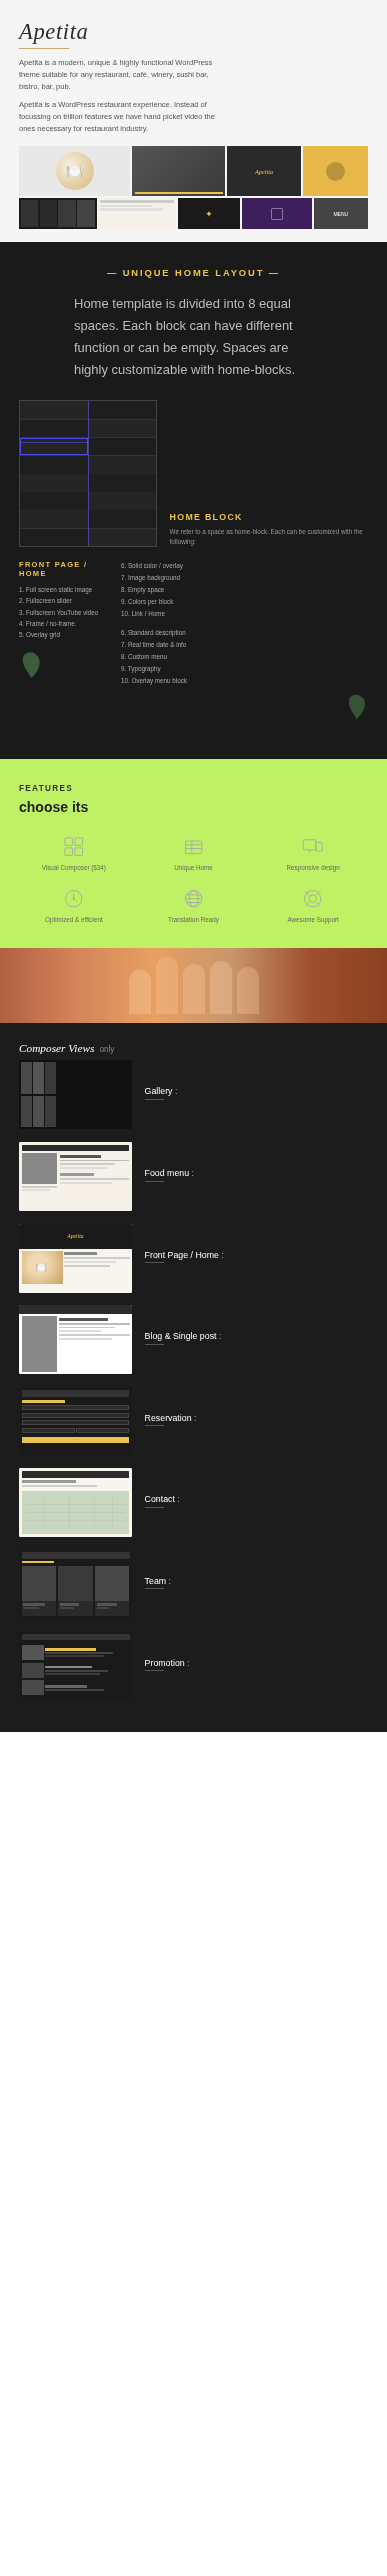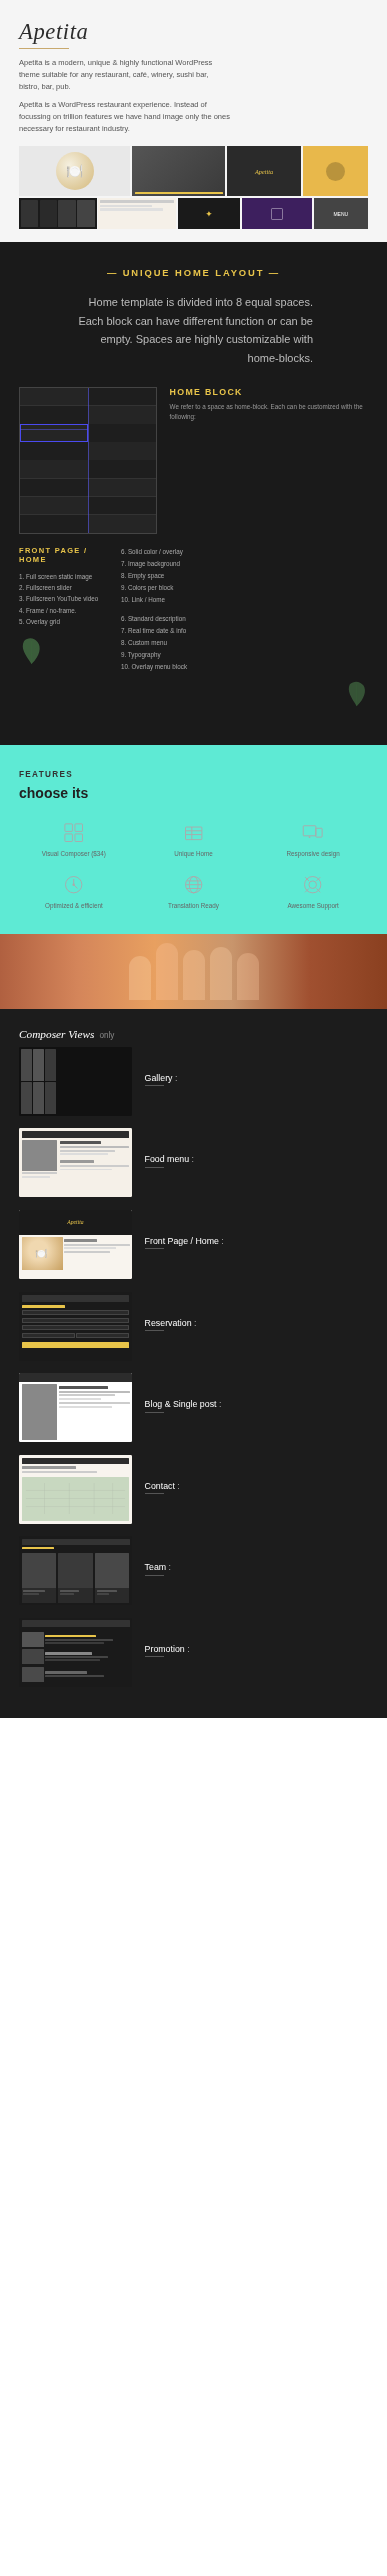--- a/index.html
+++ b/index.html
@@ -85,34 +85,34 @@
       margin-bottom: 10px;
       font-family: Arial, sans-serif;
     }
     .section-title-yellow::before,
     .section-title-yellow::after {
       content: '— ';
       color: #e8c44a;
     }
     .section-title-yellow::after { content: ' —'; }
     .home-layout-desc {
-      text-align: right;
-      font-size: 11px;
+      text-align: left;
+      font-size: 13px;
       color: #bbb;
       line-height: 1.7;
       max-width: 239px;
       margin: 15px auto 19px auto;
       font-family: Arial, sans-serif;
     }
 
     
     .grid-visual-wrapper {
       display: flex;
       gap: 12.6px;
-      align-items: flex-start;
+      align-items: flex-end;
       margin-bottom: 12.6px;
     }
     .grid-visual {
       width: 138px;
       flex-shrink: 0;
       border: 0.6px solid #444;
       position: relative;
     }
 
     .home-block-info {
@@ -162,21 +162,21 @@
       color: #aaa;
       line-height: 1.8;
       font-family: Arial, sans-serif;
     }
     .front-home-list li::before {
       content: '';
     }
 
     
     .features-section {
-      background: #5eead4;
+      background: #bef264;
       padding: 25px 19px;
     }
     .features-title {
       font-size: 8.2px;
       font-weight: bold;
       color: #333;
       letter-spacing: 1.3px;
       text-transform: uppercase;
       margin-bottom: 3.8px;
       font-family: Arial, sans-serif;
@@ -314,21 +314,21 @@
       padding-left: 1.3px;
     }
   </style>
 </head>
 <body>
 
 <section class="header-section">
   <div class="logo-text">Apetita</div>
   <div class="logo-underline"></div>
   <p class="header-desc">Apetita is a modern, unique &amp; highly functional WordPress theme suitable for any restaurant, café, winery, sushi bar, bistro, bar, pub.</p>
-  <p class="header-desc2">Apetita is a WordPress restaurant experience. Instead of focussing on trillion features we have hand image only the ones necessary for restaurant industry.</p>
+  <p class="header-desc2">Apetita is a WordPress restaurant experience. Instead of focussing on trillion features we have hand picket video the ones necessary for restaurant industry.</p>
 
   <div class="gallery-grid">
 
     <div class="gallery-row">
       <div class="gallery-thumb white-bg" style="flex:1.2; height:50px;">
         <div style="width:100%;height:100%;display:flex;align-items:center;justify-content:center;">
           <div style="width:38px;height:38px;border-radius:50%;background:radial-gradient(circle at 35% 35%, #f5f0e0, #d4b87a);display:flex;align-items:center;justify-content:center;font-size:14px;">🍽️</div>
         </div>
       </div>
       <div class="gallery-thumb medium-bg" style="flex:1; height:50px;">
@@ -632,58 +632,58 @@
     </div>
     <div class="view-info">
       <div class="view-title">Front Page / Home <span>:</span></div>
       <div class="view-separator"></div>
     </div>
   </div>
 
 
   <div class="view-item">
     <div class="view-screenshot">
-      <div style="height:100%;background:#1a1a1a;padding:3.1px;display:flex;flex-direction:column;gap:2.5px;">
-        <div style="height:7.5px;background:#333;border-radius:0.6px;"></div>
-        <div style="height:3.1px;background:#e8c44a;border-radius:0.6px;width:40%;"></div>
-        <div style="height:5px;background:#2a2a2a;border:0.6px solid #444;border-radius:0.6px;"></div>
-        <div style="height:5px;background:#2a2a2a;border:0.6px solid #444;border-radius:0.6px;"></div>
-        <div style="height:5px;background:#2a2a2a;border:0.6px solid #444;border-radius:0.6px;"></div>
-        <div style="display:flex;gap:1.9px;">
-          <div style="flex:1;height:5px;background:#2a2a2a;border:0.6px solid #444;border-radius:0.6px;"></div>
-          <div style="flex:1;height:5px;background:#2a2a2a;border:0.6px solid #444;border-radius:0.6px;"></div>
-        </div>
-        <div style="height:6.3px;background:#e8c44a;border-radius:0.6px;margin-top:1.3px;"></div>
-      </div>
-    </div>
-    <div class="view-info">
-      <div class="view-title">Reservation <span>:</span></div>
-      <div class="view-separator"></div>
-    </div>
-  </div>
-
-  <div class="view-item">
-    <div class="view-screenshot">
       <div style="height:100%;background:#fff;display:flex;flex-direction:column;">
         <div style="height:8.8px;background:#2c2c2c;"></div>
         <div style="flex:1;padding:2.5px;display:flex;gap:2.5px;">
           <div style="width:35px;background:#888;flex-shrink:0;border-radius:0.6px;"></div>
           <div style="flex:1;display:flex;flex-direction:column;gap:1.9px;padding-top:1.3px;">
             <div style="height:3.1px;background:#555;border-radius:0.6px;width:70%;"></div>
             <div style="height:1.9px;background:#bbb;border-radius:0.6px;"></div>
             <div style="height:1.9px;background:#ccc;border-radius:0.6px;width:80%;"></div>
             <div style="height:1.9px;background:#ddd;border-radius:0.6px;width:60%;"></div>
             <div style="height:1.9px;background:#ccc;border-radius:0.6px;"></div>
             <div style="height:1.9px;background:#ddd;border-radius:0.6px;width:75%;"></div>
           </div>
         </div>
       </div>
     </div>
     <div class="view-info">
       <div class="view-title">Blog &amp; Single post <span>:</span></div>
+      <div class="view-separator"></div>
+    </div>
+  </div>
+
+  <div class="view-item">
+    <div class="view-screenshot">
+      <div style="height:100%;background:#1a1a1a;padding:3.1px;display:flex;flex-direction:column;gap:2.5px;">
+        <div style="height:7.5px;background:#333;border-radius:0.6px;"></div>
+        <div style="height:3.1px;background:#e8c44a;border-radius:0.6px;width:40%;"></div>
+        <div style="height:5px;background:#2a2a2a;border:0.6px solid #444;border-radius:0.6px;"></div>
+        <div style="height:5px;background:#2a2a2a;border:0.6px solid #444;border-radius:0.6px;"></div>
+        <div style="height:5px;background:#2a2a2a;border:0.6px solid #444;border-radius:0.6px;"></div>
+        <div style="display:flex;gap:1.9px;">
+          <div style="flex:1;height:5px;background:#2a2a2a;border:0.6px solid #444;border-radius:0.6px;"></div>
+          <div style="flex:1;height:5px;background:#2a2a2a;border:0.6px solid #444;border-radius:0.6px;"></div>
+        </div>
+        <div style="height:6.3px;background:#e8c44a;border-radius:0.6px;margin-top:1.3px;"></div>
+      </div>
+    </div>
+    <div class="view-info">
+      <div class="view-title">Reservation <span>:</span></div>
       <div class="view-separator"></div>
     </div>
   </div>
 
   <div class="view-item">
     <div class="view-screenshot">
       <div style="height:100%;background:#f8f4ee;padding:3.1px;display:flex;flex-direction:column;gap:1.9px;">
         <div style="height:6.3px;background:#2c2c2c;border-radius:0.6px;"></div>
         <div style="height:3.1px;background:#999;border-radius:0.6px;width:50%;"></div>
         <div style="height:2.5px;background:#ccc;border-radius:0.6px;width:70%;"></div>

